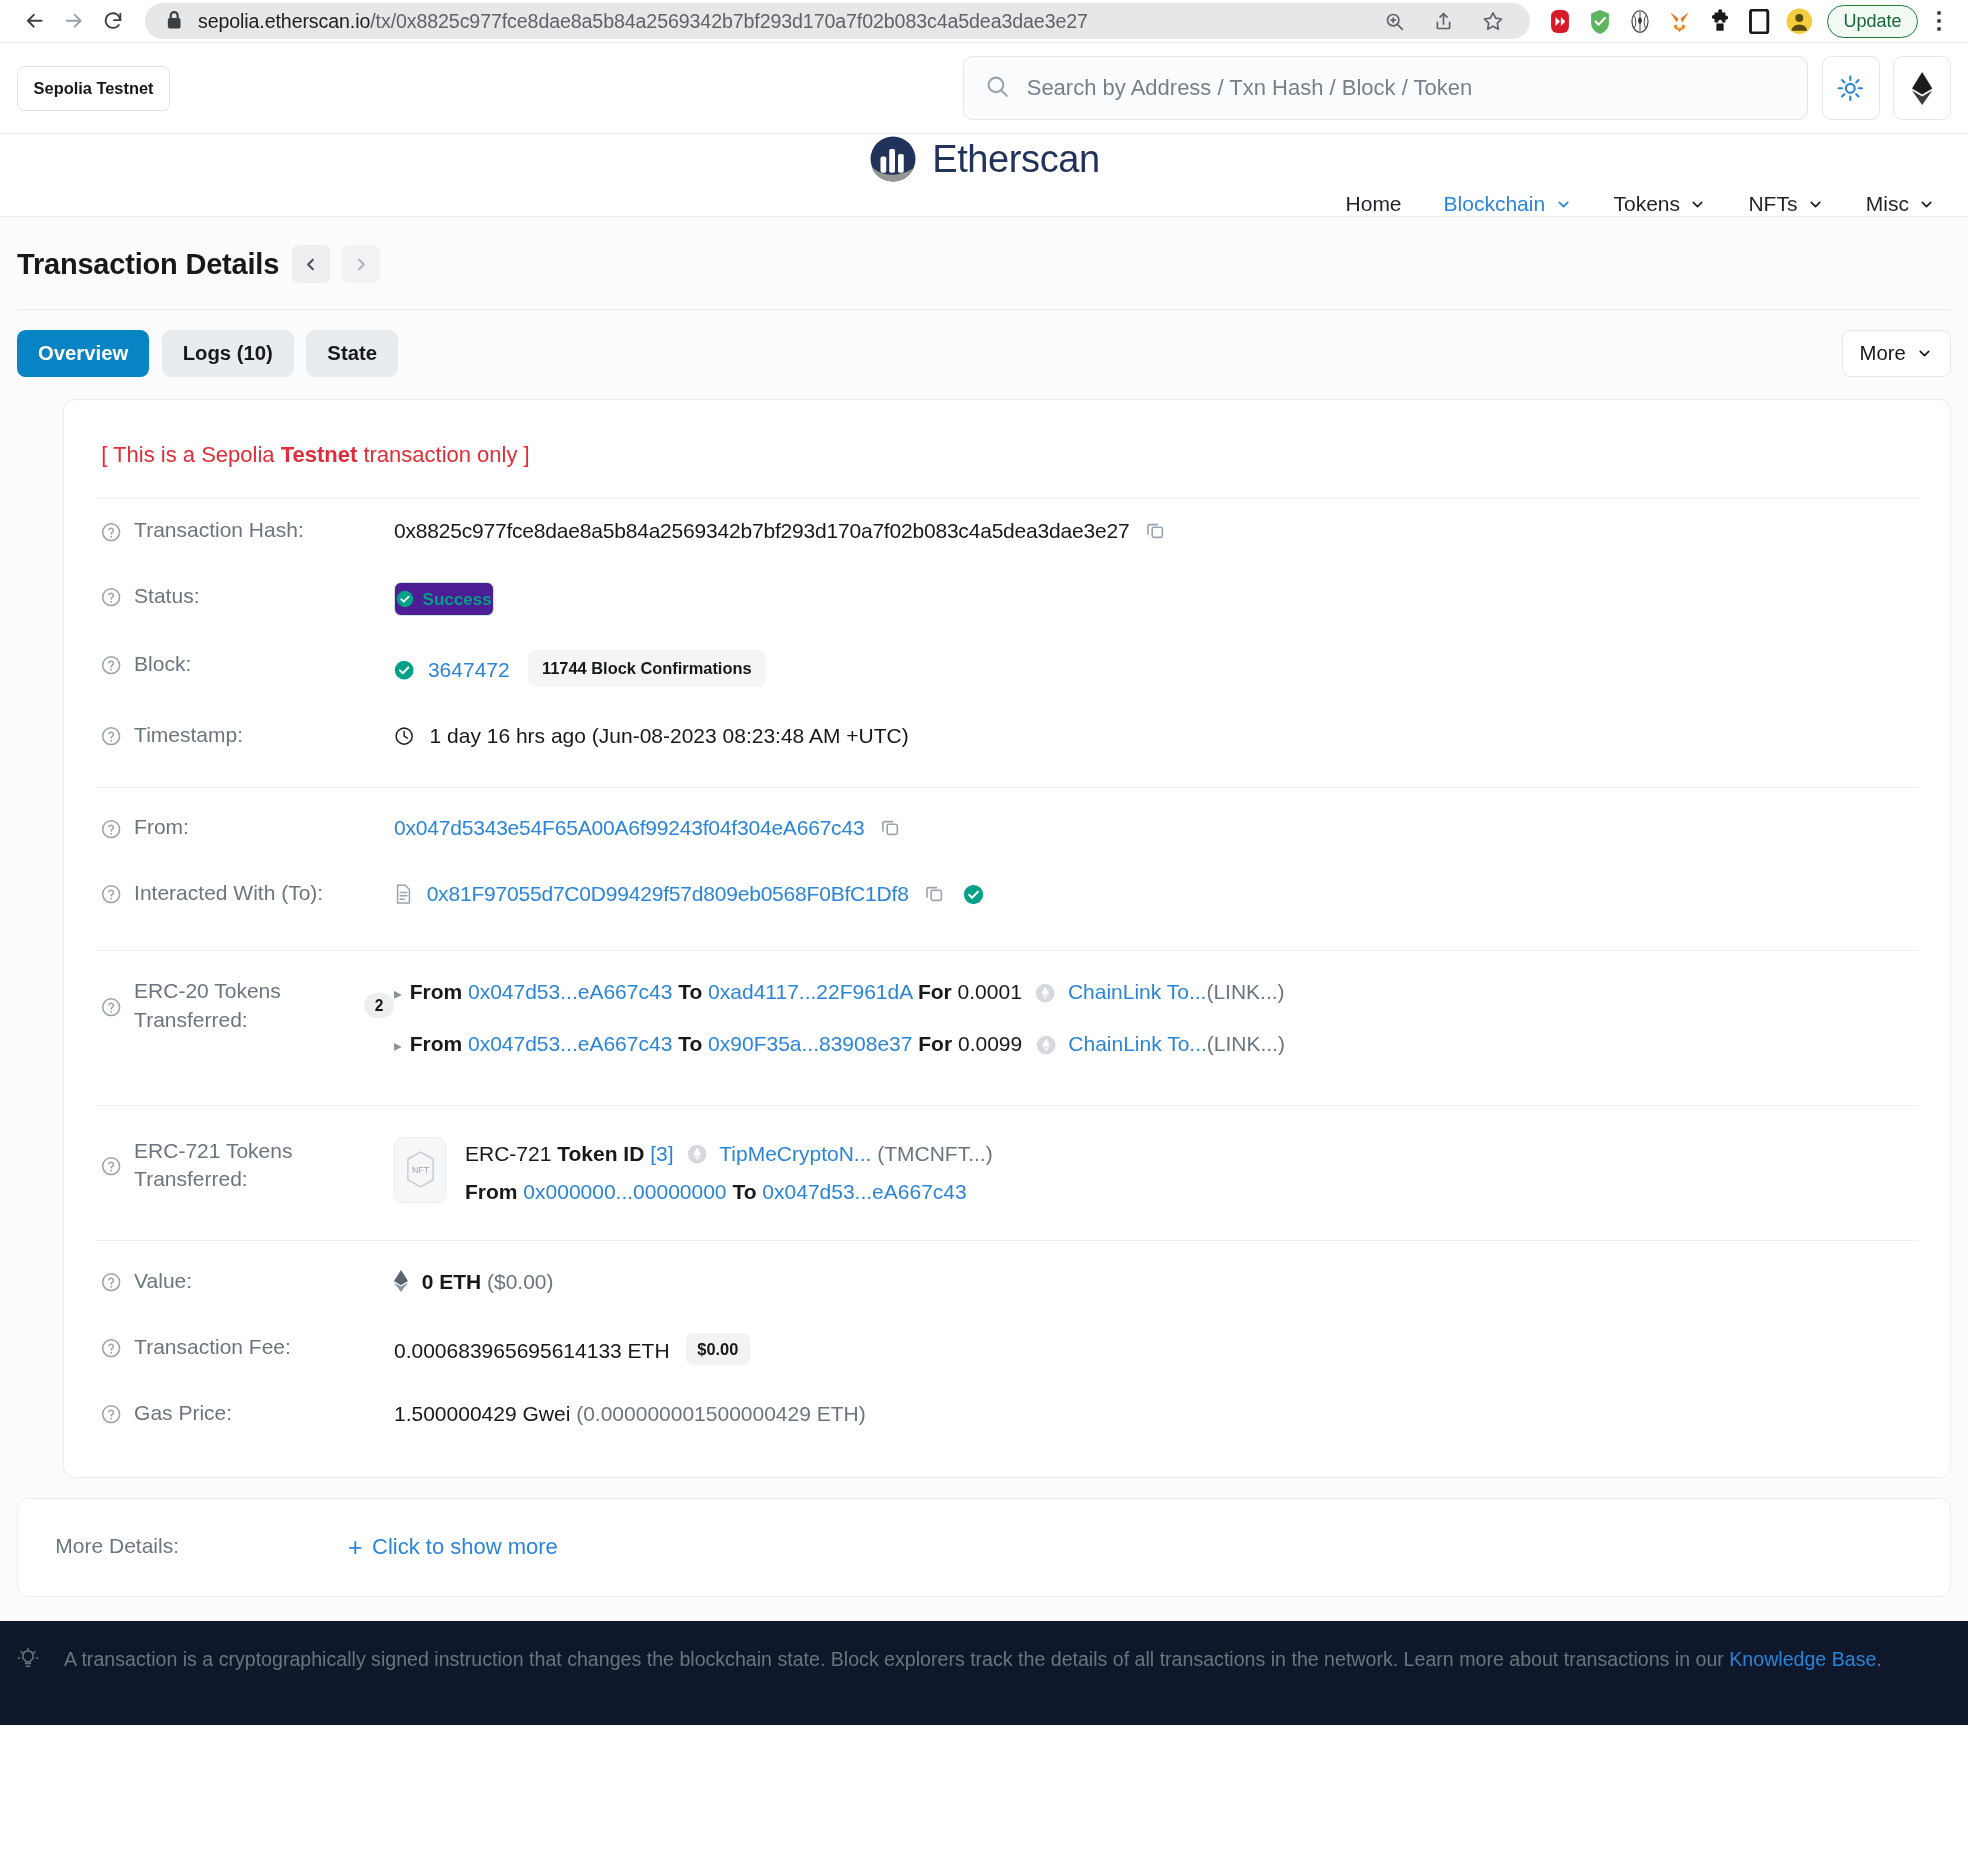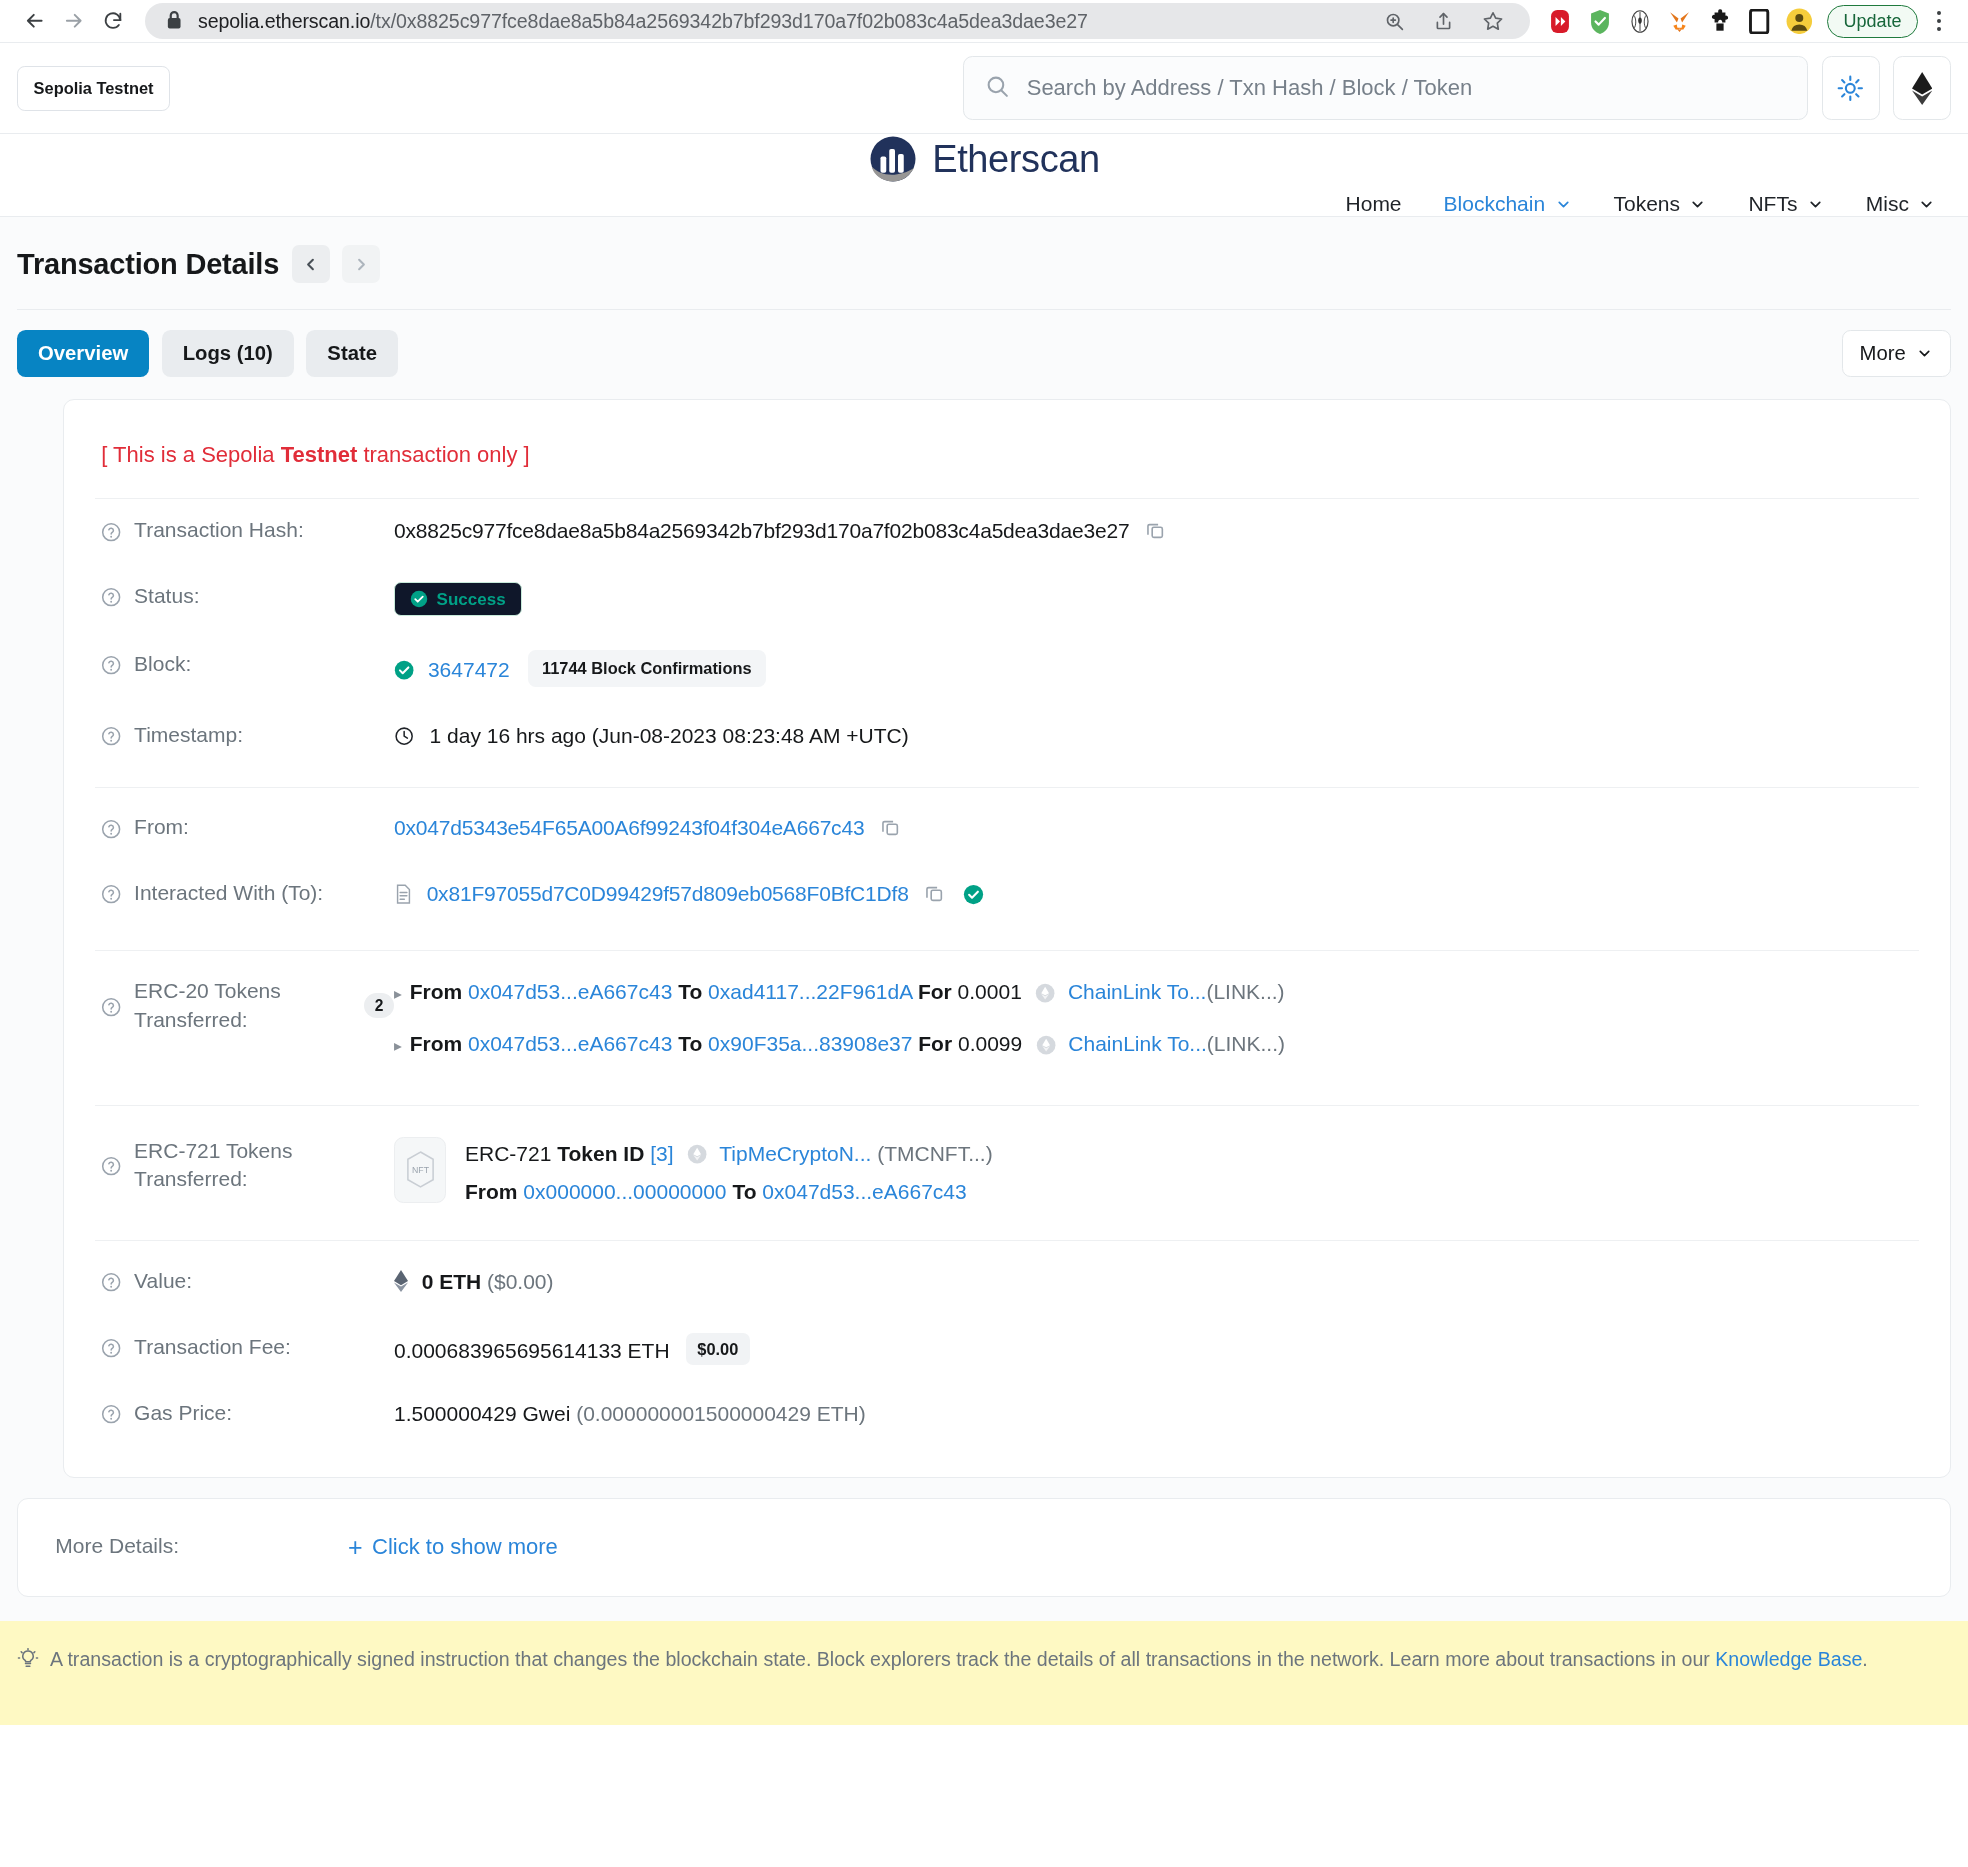--- a/index.html
+++ b/index.html
@@ -235,25 +235,25 @@
     line-height: 1.4;
     min-width: 0;
   }
   .qmark { flex: none; margin-top: 2.3px; display:block; }
   .mono-hash { letter-spacing: -0.2px; }
   a, .lnk { color: #2a85d9; text-decoration: none; }
   .copy-ic { display: inline-block; vertical-align: -2.3px; margin-left: 9.4px; }
 
   .badge-success {
     display: inline-flex; align-items: center; gap: 8.6px;
-    background: #0f172a;
+    background: #4c1d95;
     border: 0.8px solid #c8ebdb;
     color: #00a186;
     border-radius: 7px;
-    padding: 7px 15px;
+    padding: 7px 1px;
     font-size: 17px;
     font-weight: 700;
     line-height: 1;
   }
   .conf-badge {
     display: inline-flex; align-items: center;
     background: #f3f5f7;
     border-radius: 7.8px;
     padding: 10.2px 14px;
     font-size: 16.4px;
@@ -315,23 +315,23 @@
     border: 0.8px solid #e9ecef;
     border-radius: 11px;
     padding: 26.6px 31px;
     margin-top: 20.3px;
   }
   .show-more { font-size: 22px; color: #2a85d9; display: inline-flex; align-items: center; gap: 9.4px;}
   .plus { font-size: 25px; line-height: 1; }
 
   .footnote {
     padding: 23.5px 17px 47px 17px;
-    background: #fef9c3;
-    display: flex;
-    gap: 11px;
+    background: #0f172a;
+    display: flex;
+    gap: 25px;
     font-size: 19.6px;
     color: #6c757d;
     line-height: 1.55;
   }
   .footnote .bulb { flex: none; margin-top: 3.9px; }
 </style>
 </head>
 <body>
 
 <div class="browser-bar">

